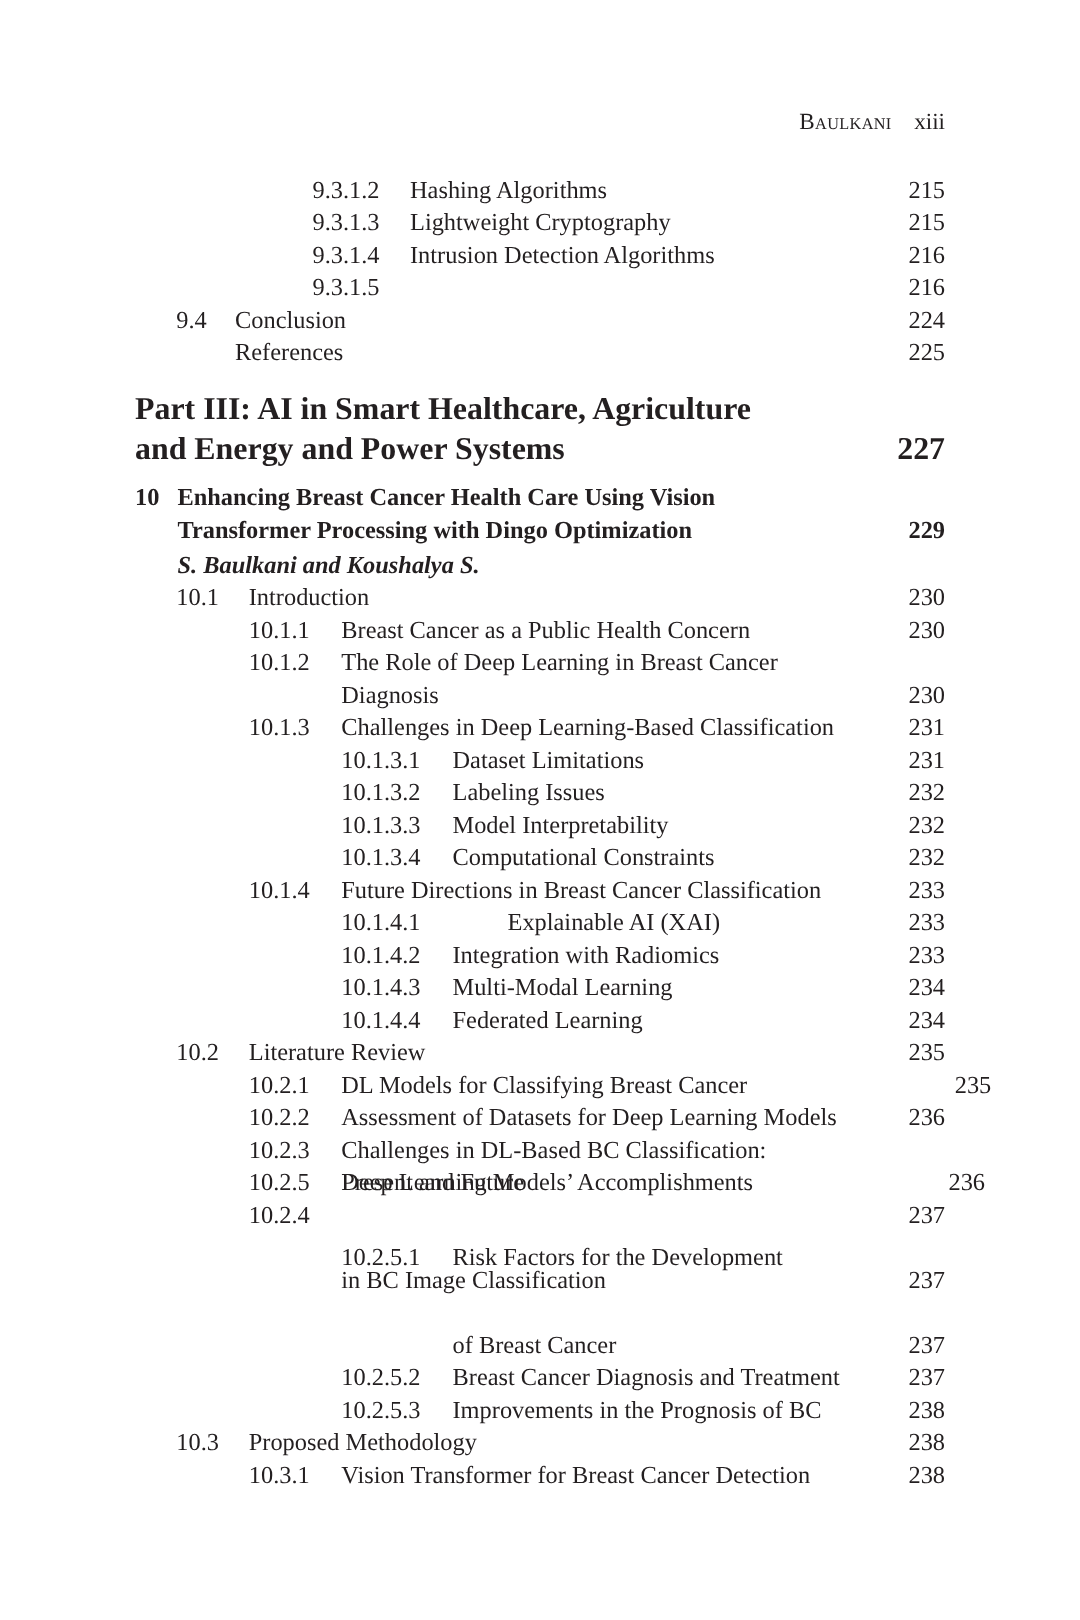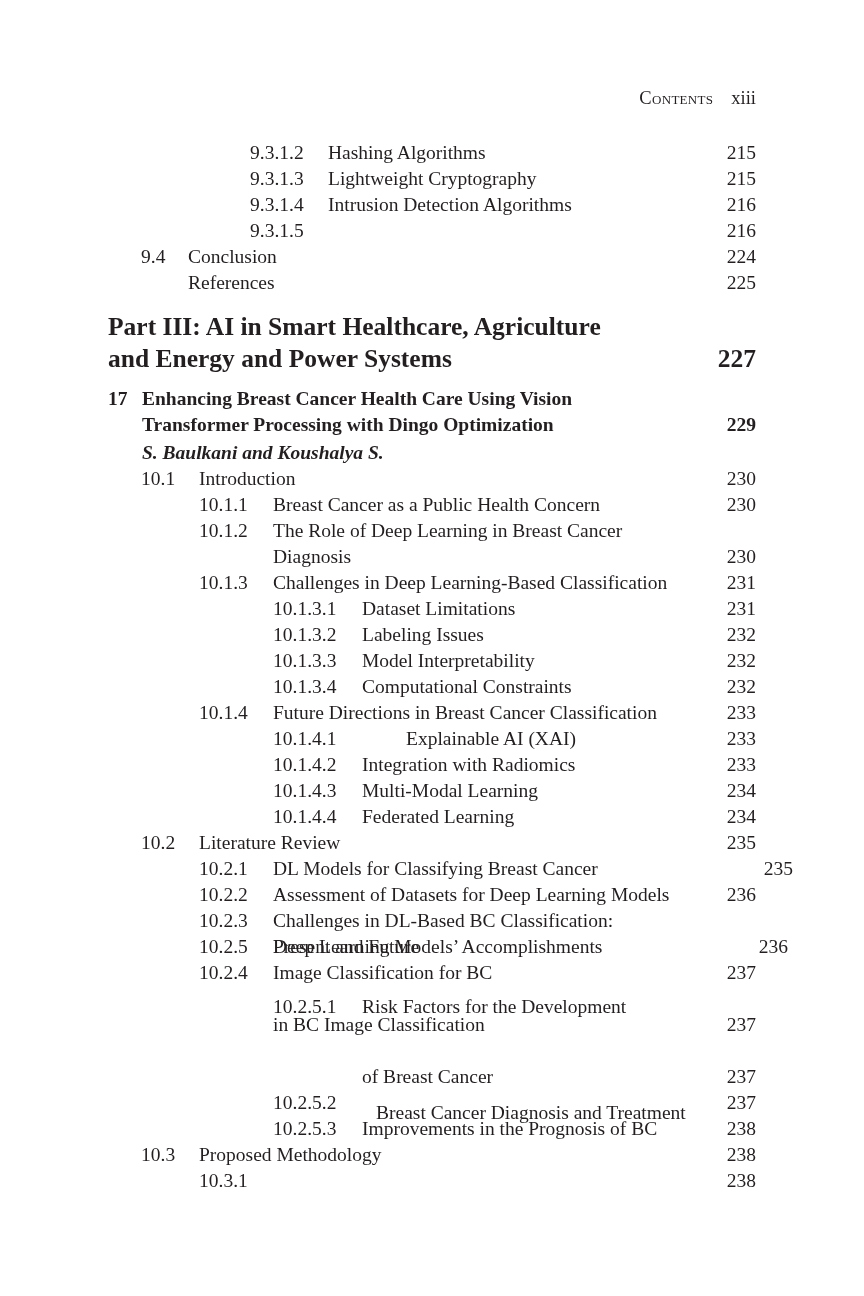--- a/index.html
+++ b/index.html
@@ -13,21 +13,21 @@
   .row .pg { position: absolute; right: 108px; }
   .part { position: absolute; left: 108px; font-size: 25.5px; font-weight: bold; line-height: 32px; white-space: nowrap; }
   .part-pg { position: absolute; right: 108px; font-size: 25.5px; font-weight: bold; line-height: 32px; }
   .chap { font-weight: bold; }
   .author { font-style: italic; font-weight: bold; }
 </style>
 </head>
 <body>
 
 <div class="header">
-  <span class="title">Contents</span>
+  <span class="title">Baulkani</span>
   <span>xiii</span>
 </div>
 
 <div class="row" style="top:140px">
   <span class="num" style="left:250px">9.3.1.2</span>
   <span class="txt" style="left:328px">Hashing Algorithms</span>
   <span class="pg">215</span>
 </div>
 <div class="row" style="top:166px">
   <span class="num" style="left:250px">9.3.1.3</span>
@@ -51,21 +51,21 @@
 <div class="row" style="top:270px">
   <span class="txt" style="left:188px">References</span>
   <span class="pg">225</span>
 </div>
 
 <div class="part" style="top:311px">Part III: AI in Smart Healthcare, Agriculture</div>
 <div class="part" style="top:343px">and Energy and Power Systems</div>
 <div class="part-pg" style="top:343px">227</div>
 
 <div class="row chap" style="top:386px">
-  <span class="num" style="left:108px">17</span>
+  <span class="num" style="left:108px">10</span>
   <span class="txt" style="left:142px">Enhancing Breast Cancer Health Care Using Vision</span>
 </div>
 <div class="row chap" style="top:412px">
   <span class="txt" style="left:142px">Transformer Processing with Dingo Optimization</span>
   <span class="pg">229</span>
 </div>
 <div class="row author" style="top:440px">
   <span class="txt" style="left:142px">S. Baulkani and Koushalya S.</span>
 </div>
 
@@ -156,51 +156,51 @@
     <div class="row" style="top: 908px;">
       <span class="num" style="left: 199px;">10.2.3</span>
       <span class="txt" style="left: 273px;">Challenges in DL-Based BC Classification:</span>
     </div>
     <div class="row" style="top: 934px; padding-left: 32px;">
       <span class="txt" style="left: 273px;">Present and Future</span>
       <span class="pg">236</span>
     </div>
     <div class="row" style="top: 960px;">
       <span class="num" style="left: 199px;">10.2.4</span>
-      <span class="txt" style="left: 273px;">Image Classification for BC</span>
       <span class="pg">237</span>
     </div>
     <div class="row" style="top: 934px;">
       <span class="num" style="left: 199px;">10.2.5</span>
       <span class="txt" style="left: 273px;">Deep Learning Models’ Accomplishments</span>
     </div>
     <div class="row" style="top: 1012px;">
       <span class="txt" style="left: 273px;">in BC Image Classification</span>
       <span class="pg">237</span>
     </div>
     <div class="row" style="top: 994px;">
       <span class="num" style="left: 273px;">10.2.5.1</span>
       <span class="txt" style="left: 362px;">Risk Factors for the Development</span>
     </div>
     <div class="row" style="top: 1064px;">
       <span class="txt" style="left: 362px;">of Breast Cancer</span>
       <span class="pg">237</span>
     </div>
     <div class="row" style="top: 1090px;">
       <span class="num" style="left: 273px;">10.2.5.2</span>
-      <span class="txt" style="left: 376px; margin-top: 10px;">Breast Cancer Diagnosis and Treatment</span>
+      <span class="txt" style="left: 362px;">Breast Cancer Diagnosis and Treatment</span>
       <span class="pg">237</span>
     </div>
     <div class="row" style="top: 1116px;">
       <span class="num" style="left: 273px;">10.2.5.3</span>
       <span class="txt" style="left: 362px;">Improvements in the Prognosis of BC</span>
       <span class="pg">238</span>
     </div>
     <div class="row" style="top: 1142px;">
       <span class="num" style="left: 141px;">10.3</span>
       <span class="txt" style="left: 199px;">Proposed Methodology</span>
       <span class="pg">238</span>
     </div>
     <div class="row" style="top: 1168px;">
       <span class="num" style="left: 199px;">10.3.1</span>
+      <span class="txt" style="left: 273px;">Vision Transformer for Breast Cancer Detection</span>
       <span class="pg">238</span>
     </div>
   </div>
 
 </body></html>

